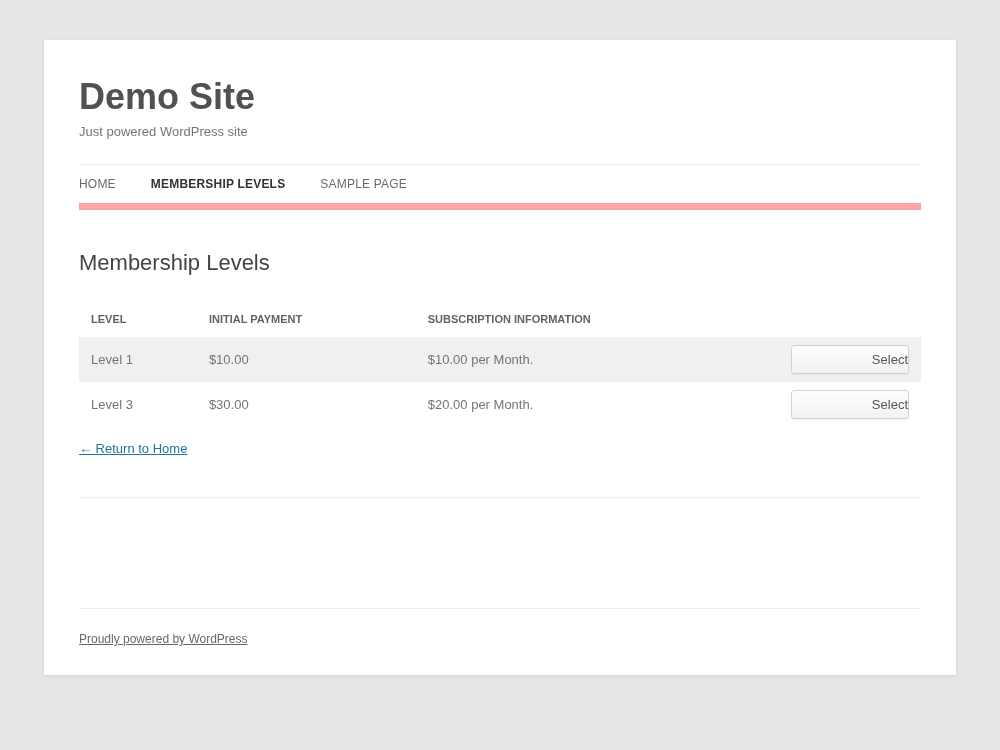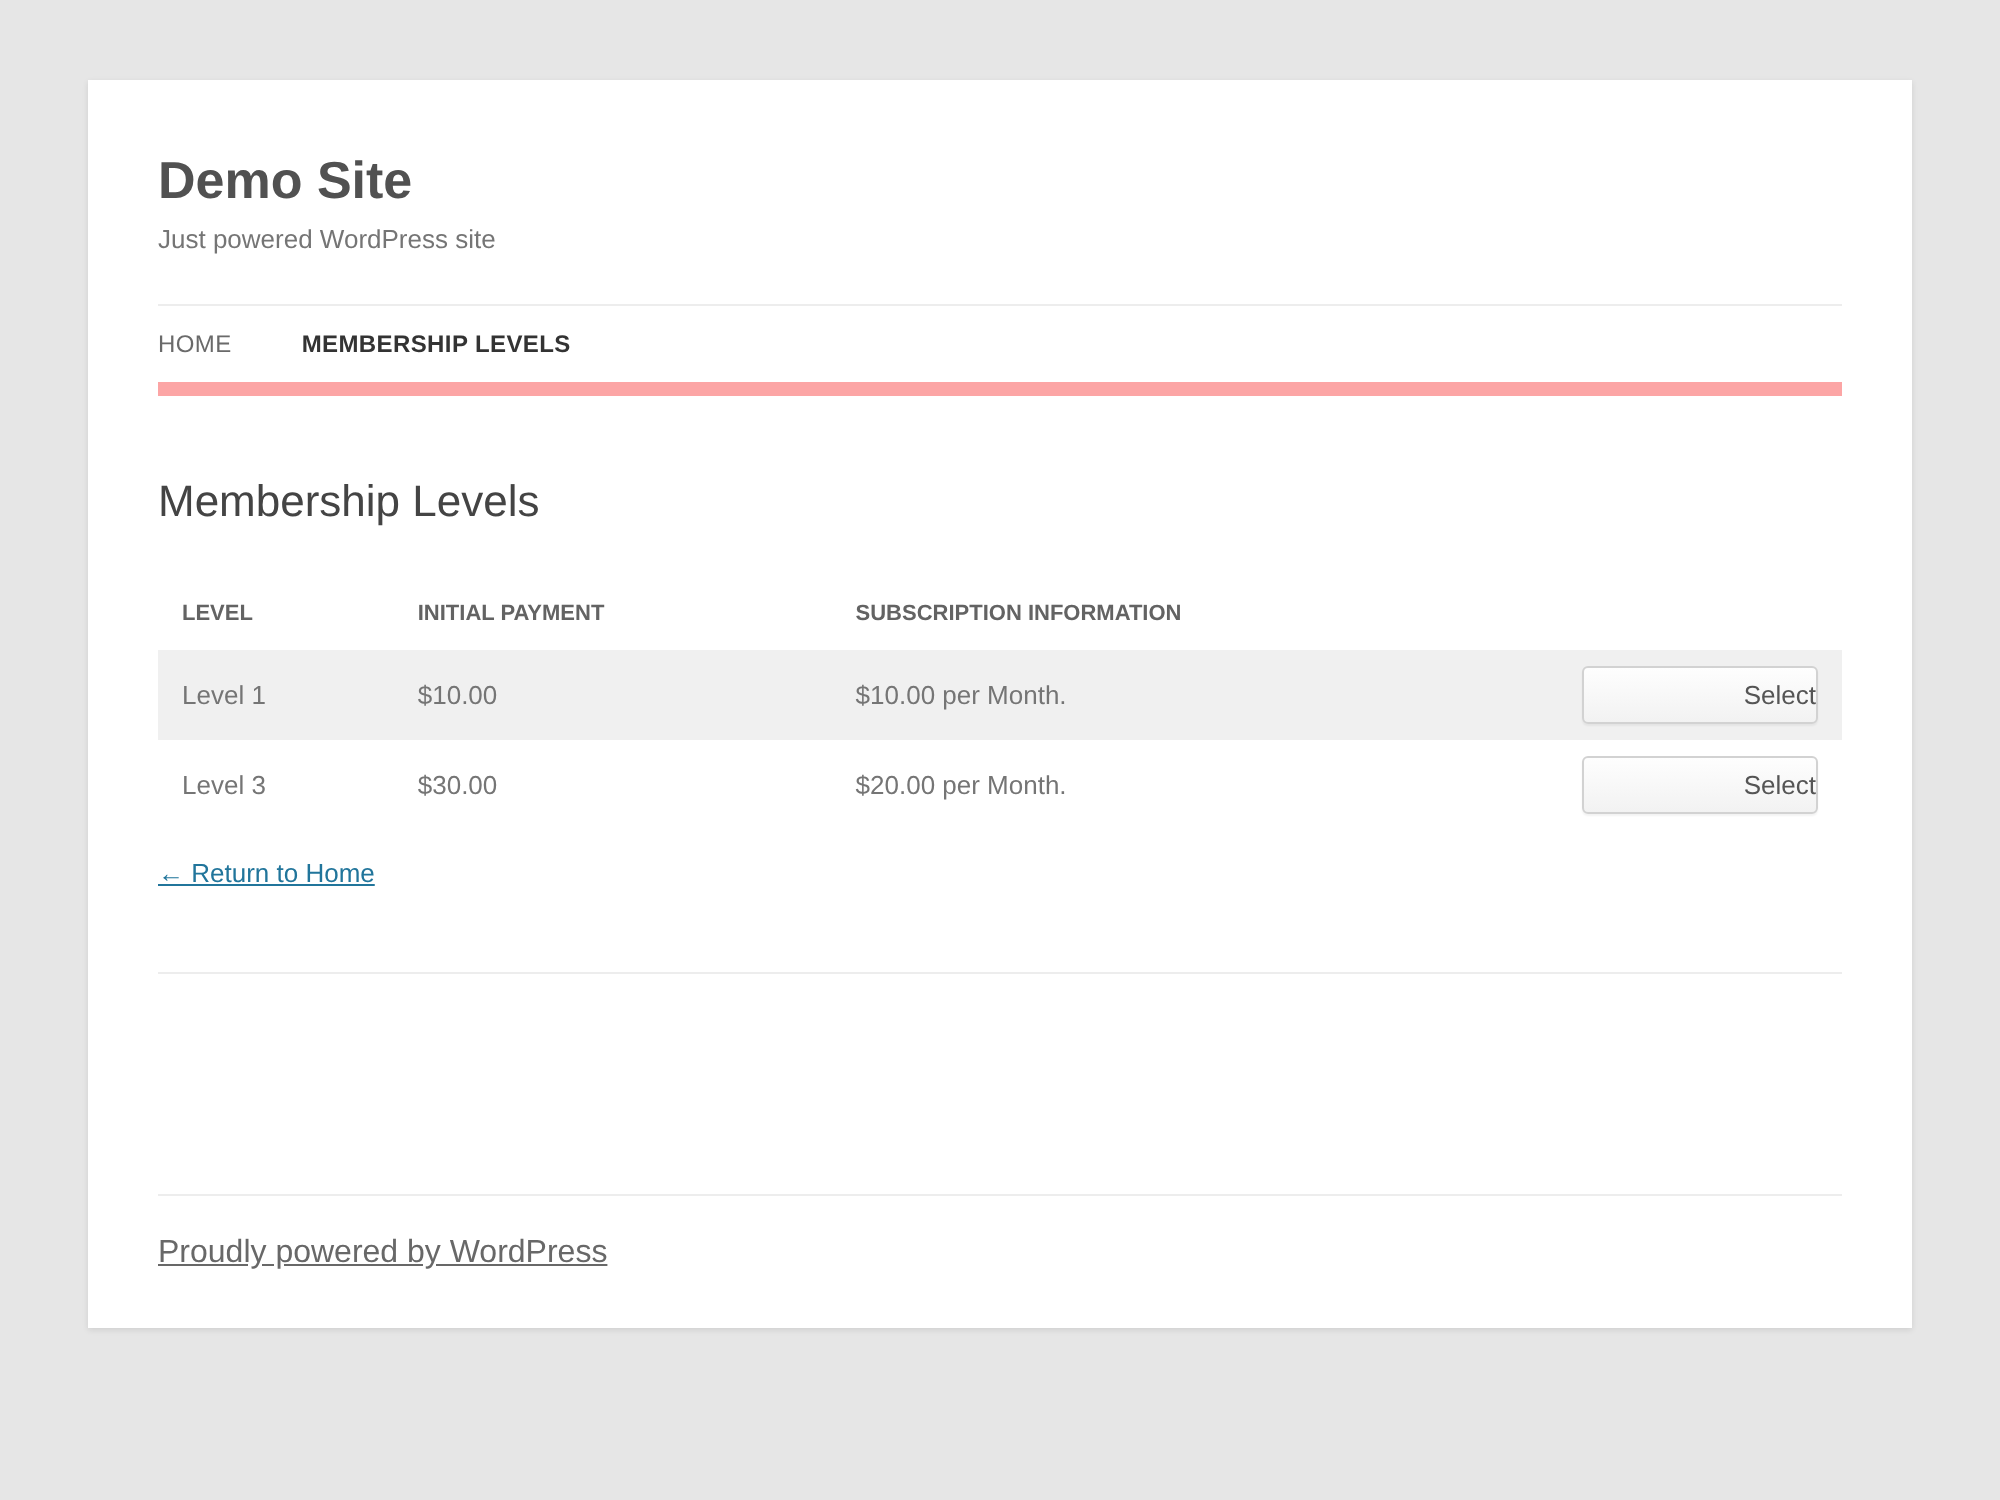--- a/index.html
+++ b/index.html
@@ -18,21 +18,21 @@
       margin: 0 auto;
       background: #fff;
       box-shadow: 0 1px 3px rgba(0,0,0,0.1);
       padding: 0 35px;
     }
     .site-header {
       padding-top: 35px;
       padding-bottom: 0;
     }
     .site-title {
-      font-size: 26px;
+      font-size: 36px;
       font-weight: bold;
       color: #515151;
       line-height: 1.2;
     }
     .site-desc {
       font-size: 13px;
       color: #757575;
       margin-top: 6px;
       margin-bottom: 25px;
     }
@@ -117,41 +117,44 @@
       border: none;
       border-top: 1px solid #ededed;
       margin-top: 40px;
     }
     .site-footer {
       border-top: 1px solid #ededed;
       margin-top: 70px;
       padding: 20px 0 28px 0;
     }
     .footer-link {
-      font-size: 16px;
+      font-size: 12px;
       color: #686868;
       text-decoration: underline;
     }
   </style>
 </head>
 <body>
 
 <div class="site">
 
   <header class="site-header">
     <h1 class="site-title">Demo Site</h1>
     <p class="site-desc">Just powered WordPress site</p>
 
     <nav class="main-nav">
       <ul>
         <li>
             <a href="#">HOME</a>
           </li>
         <li>
             <a href="#" class="current">MEMBERSHIP LEVELS</a>
+          </li>
+        <li>
+            <a href="#">SAMPLE PAGE</a>
           </li>
       </ul>
     </nav>
   </header>
 
   <main class="content">
     <h2 class="page-title">Membership Levels</h2>
 
     <table class="levels">
       <thead>

